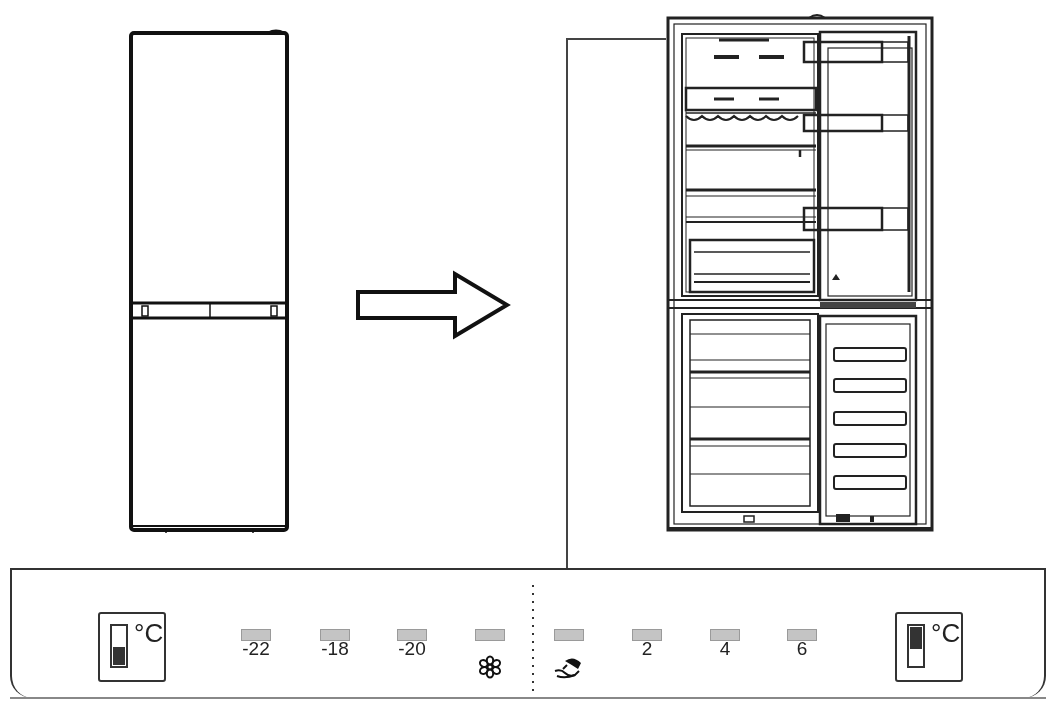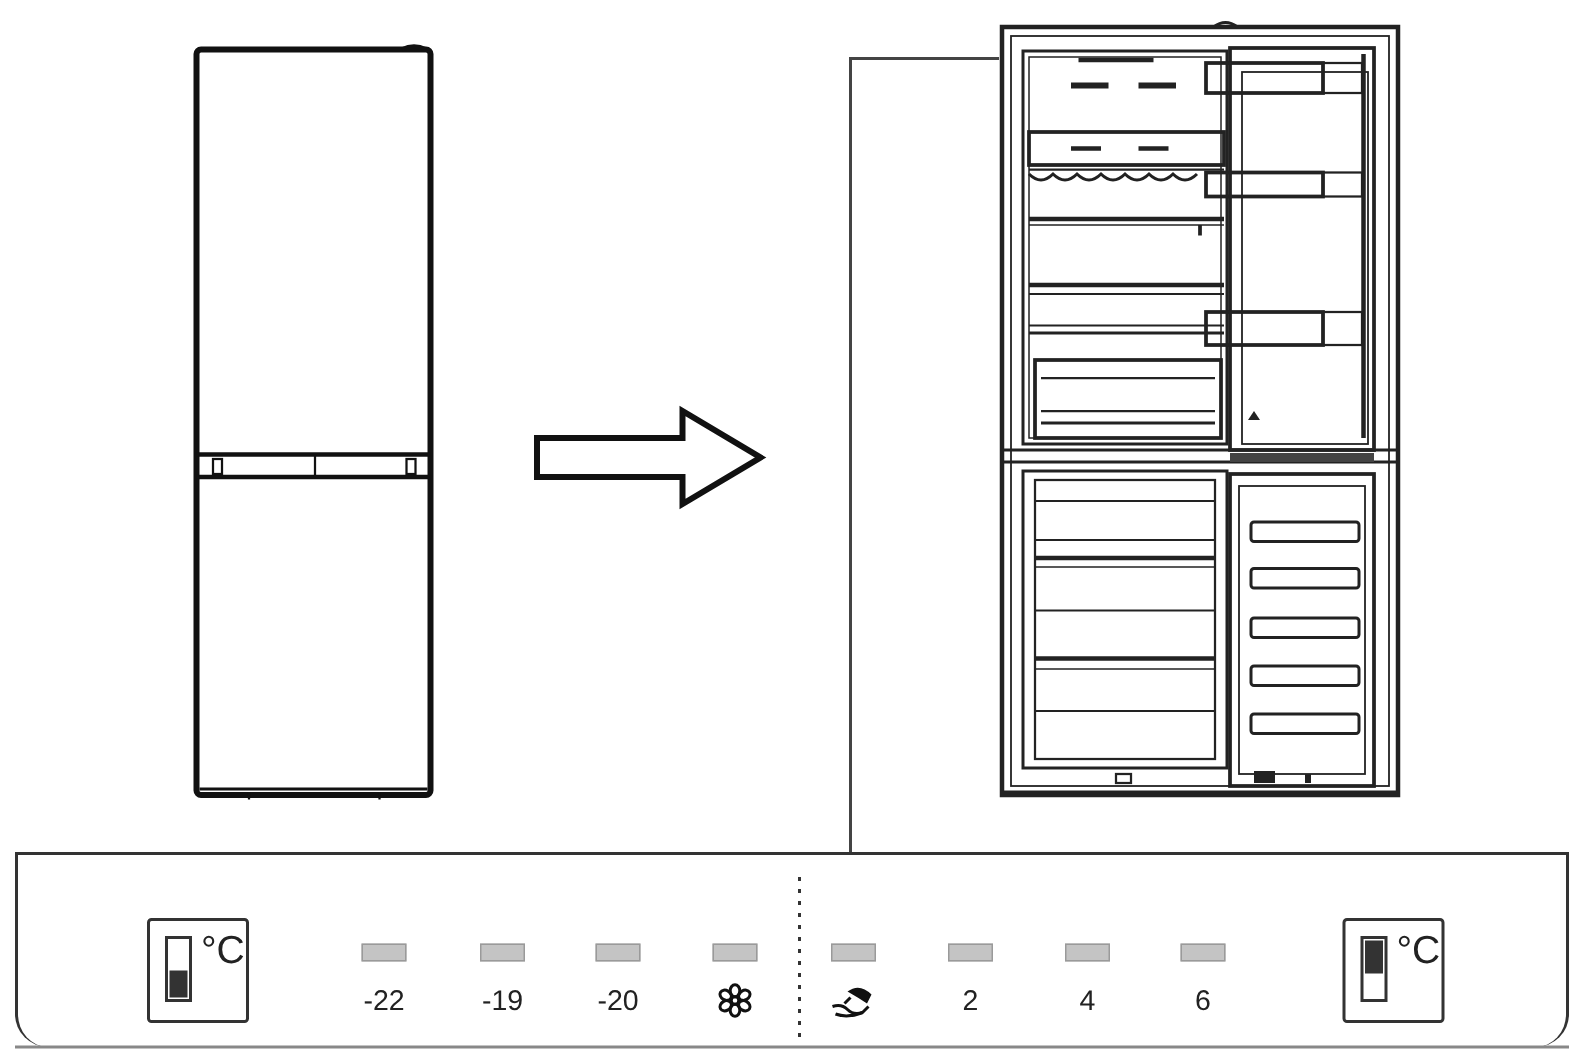--- a/index.html
+++ b/index.html
@@ -11,21 +11,21 @@
     border: 2px solid #333; border-bottom: none; border-radius: 0 0 22px 22px;
     border-left: 2px solid #333; border-right: 2px solid #333;
     box-sizing: border-box;
   }
   .panel-bottom { position:absolute; left:10px; top:697px; width:1036px; height:2px; background:#888; }
   .led {
     position: absolute; width: 30px; height: 12px; background: #c4c4c4;
     border: 1px solid #9a9a9a; box-sizing: border-box; top: 629px;
   }
   .led-label {
-    position: absolute; top: 657px; width: 60px; text-align: center;
+    position: absolute; top: 638px; width: 60px; text-align: center;
     font-size: 19px; color: #222; font-family: "Liberation Sans", sans-serif;
   }
   .temp-icon {
     position: absolute; top: 612px; width: 68px; height: 70px;
     border: 2px solid #333; border-radius: 3px; box-sizing: border-box;
   }
   .temp-icon .unit {
     position: absolute; left: 34px; top: 4px; font-size: 26px; color: #222;
     font-family: "Liberation Sans", sans-serif;
   }
@@ -146,21 +146,21 @@
   <div class="abs" style="left:10px; top:10px; width:18px; height:44px; border:2px solid #333; box-sizing:border-box;">
     <div class="abs" style="left:1px; bottom:1px; width:12px; height:18px; background:#333;"></div>
   </div>
   <span class="unit">°C</span>
 </div>
 
 <div class="led" style="left:241px;"></div>
 <span class="led-label" style="left:226px;">-22</span>
 
 <div class="led" style="left:320px;"></div>
-<span class="led-label" style="left:305px;">-19</span>
+<span class="led-label" style="left:305px;">-18</span>
 
 <div class="led" style="left:397px;"></div>
 <span class="led-label" style="left:382px;">-20</span>
 
 <div class="led" style="left:475px;"></div>
 <div class="abs" style="left:478px; top:655px;">
   <svg width="24" height="24" viewBox="0 0 24 24">
     <g fill="none" stroke="#111" stroke-width="2">
       <circle cx="12" cy="12" r="2.5"></circle>
       <ellipse cx="12" cy="5.5" rx="3.2" ry="4"></ellipse>

